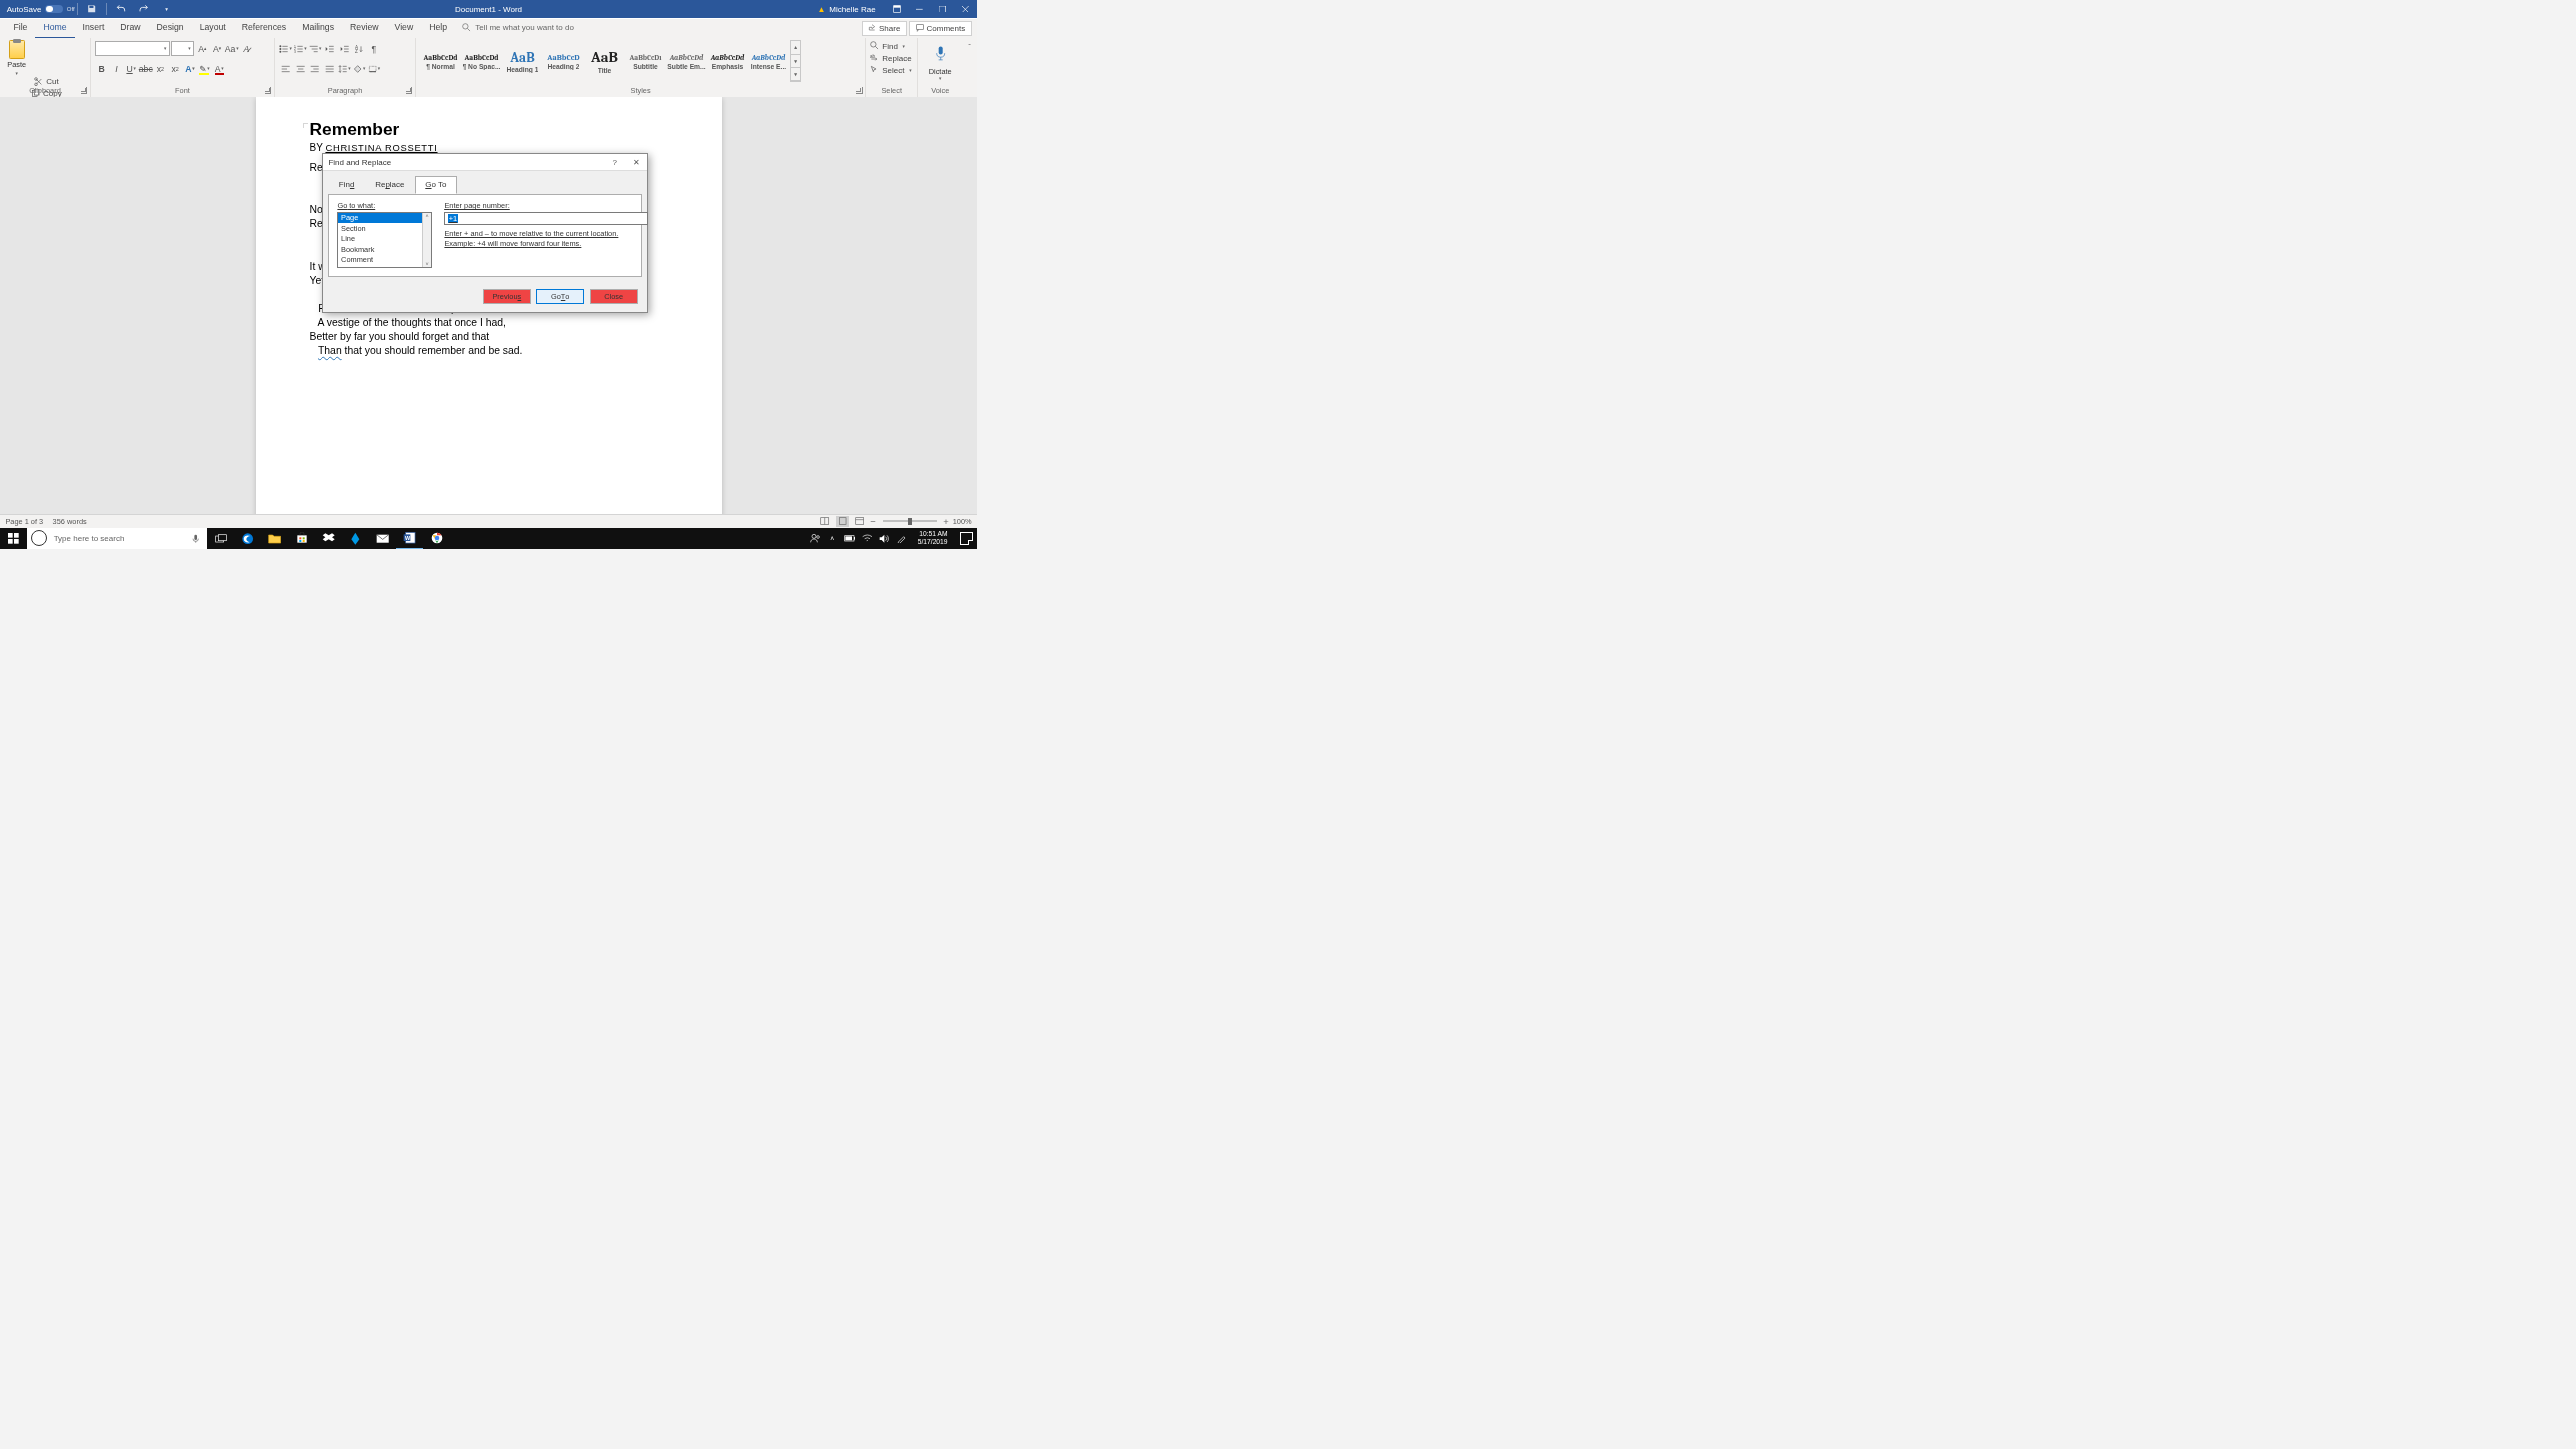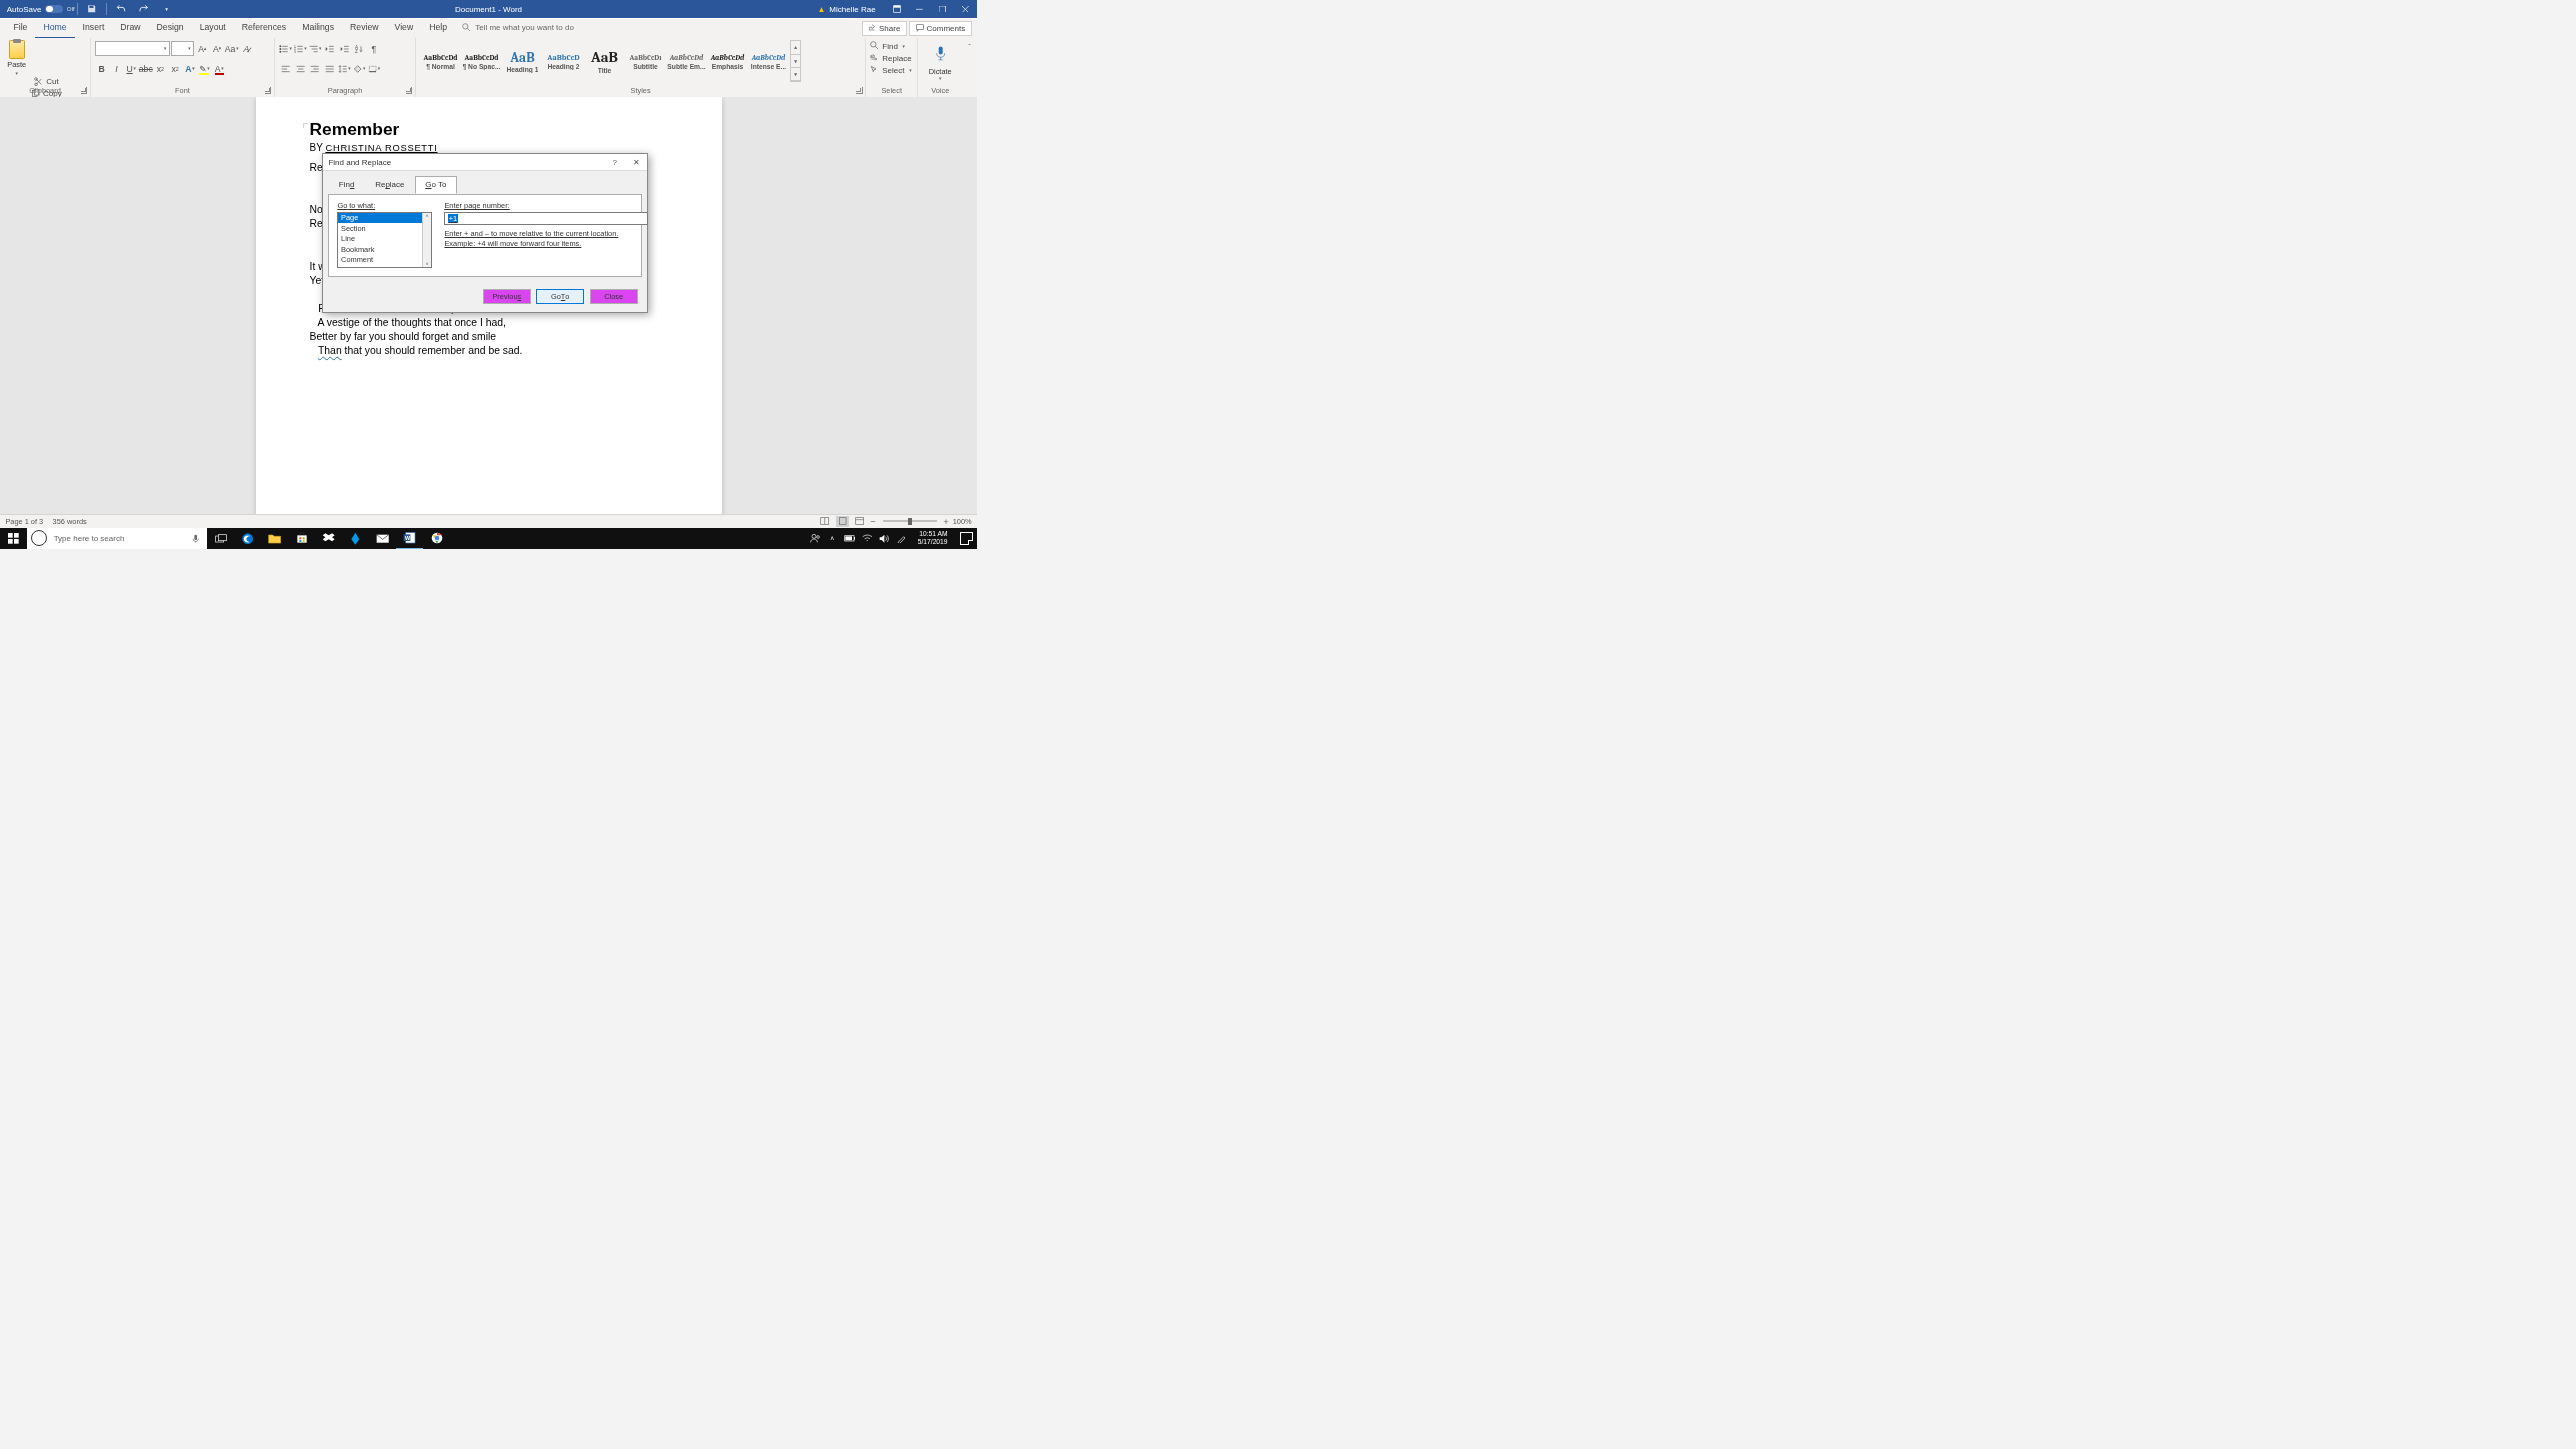--- a/index.html
+++ b/index.html
@@ -93,21 +93,21 @@
 .dlg-label .ul { text-decoration:underline; }
 .listbox { width:95px; height:56px; border:0.7px solid #7a7a7a; background:#fff; overflow:hidden; position:relative; }
 .listbox-items { position:absolute; top:0; left:0; right:9.4px; bottom:0; }
 .lb-item { padding:0.7px 2.7px; font-size:7.4px; }
 .lb-item.sel { background:#0078d7; color:#fff; }
 .lb-scroll { position:absolute; right:0; top:0; width:9.4px; bottom:0; background:#f0f0f0; border-left:0.7px solid #ccc; display:flex; flex-direction:column; justify-content:space-between; align-items:center; font-size:5.4px; color:#666; }
 .textbox { width:204px; height:13.4px; border:0.7px solid #7a7a7a; background:#fff; padding:0.7px 2.7px; font-size:7.4px; display:flex; align-items:center; }
 .textbox .selected { background:#0078d7; color:#fff; padding:0 0.7px; }
 .hint-text { font-size:7.4px; color:#333; margin-top:4px; max-width:201px; line-height:1.35; }
 .dlg-buttons { display:flex; justify-content:flex-end; gap:5.4px; padding:6.7px 9.4px 8px; }
-.dlg-btn { min-width:48px; height:14.8px; border:0.7px solid #adadad; background:#d946ef; font-size:7.4px; display:flex; align-items:center; justify-content:center; }
+.dlg-btn { min-width:48px; height:14.8px; border:0.7px solid #adadad; background:#ef4444; font-size:7.4px; display:flex; align-items:center; justify-content:center; }
 .dlg-btn.default { border:0.7px solid #0078d7; background:#e5f1fb; }
 .dlg-btn .ul { text-decoration:underline; }
 
 
 .statusbar { position:absolute; bottom:21.5px; left:0; right:0; height:13.4px; background:#f3f2f1; border-top:0.7px solid #d4d4d4; display:flex; align-items:center; padding:0 5.4px; font-size:7.4px; color:#555; }
 .statusbar .sb-left { display:flex; gap:9.4px; }
 .statusbar .sb-right { position:absolute; right:5.4px; display:flex; align-items:center; gap:4px; }
 .view-btn { width:13.4px; height:10.7px; display:flex; align-items:center; justify-content:center; }
 .view-btn.active { background:#d0d0d0; }
 .zoom-slider { width:54px; height:2px; background:#c0c0c0; position:relative; margin:0 2.7px; }
@@ -503,21 +503,21 @@
         <div class="poem-line truncated">        W</div>
         <div class="poem-line truncated">Nor I</div>
         <div class="poem-line truncated">Reme</div>
         <div class="poem-line truncated">        Y</div>
         <div class="poem-line truncated">        O</div>
         <div class="poem-line truncated">It will</div>
         <div class="poem-line truncated">Yet if</div>
         <div class="poem-line">        A</div>
         <div class="poem-line">   For if the darkness and corruption leave</div>
         <div class="poem-line">   A vestige of the thoughts that once I had,</div>
-        <div class="poem-line">Better by far you should forget and smile</div>
+        <div class="poem-line">Better by far you should forget and that</div>
         <div class="poem-line">   <span class="squiggle">Than</span> that you should remember and be sad.</div>
       </div>
   </div>
 </div>
 
 <div class="dialog">
   <div class="dlg-title">
     <span>Find and Replace</span>
     <div class="dlg-title-right">
       <div class="dlg-sys-btn">?</div>

